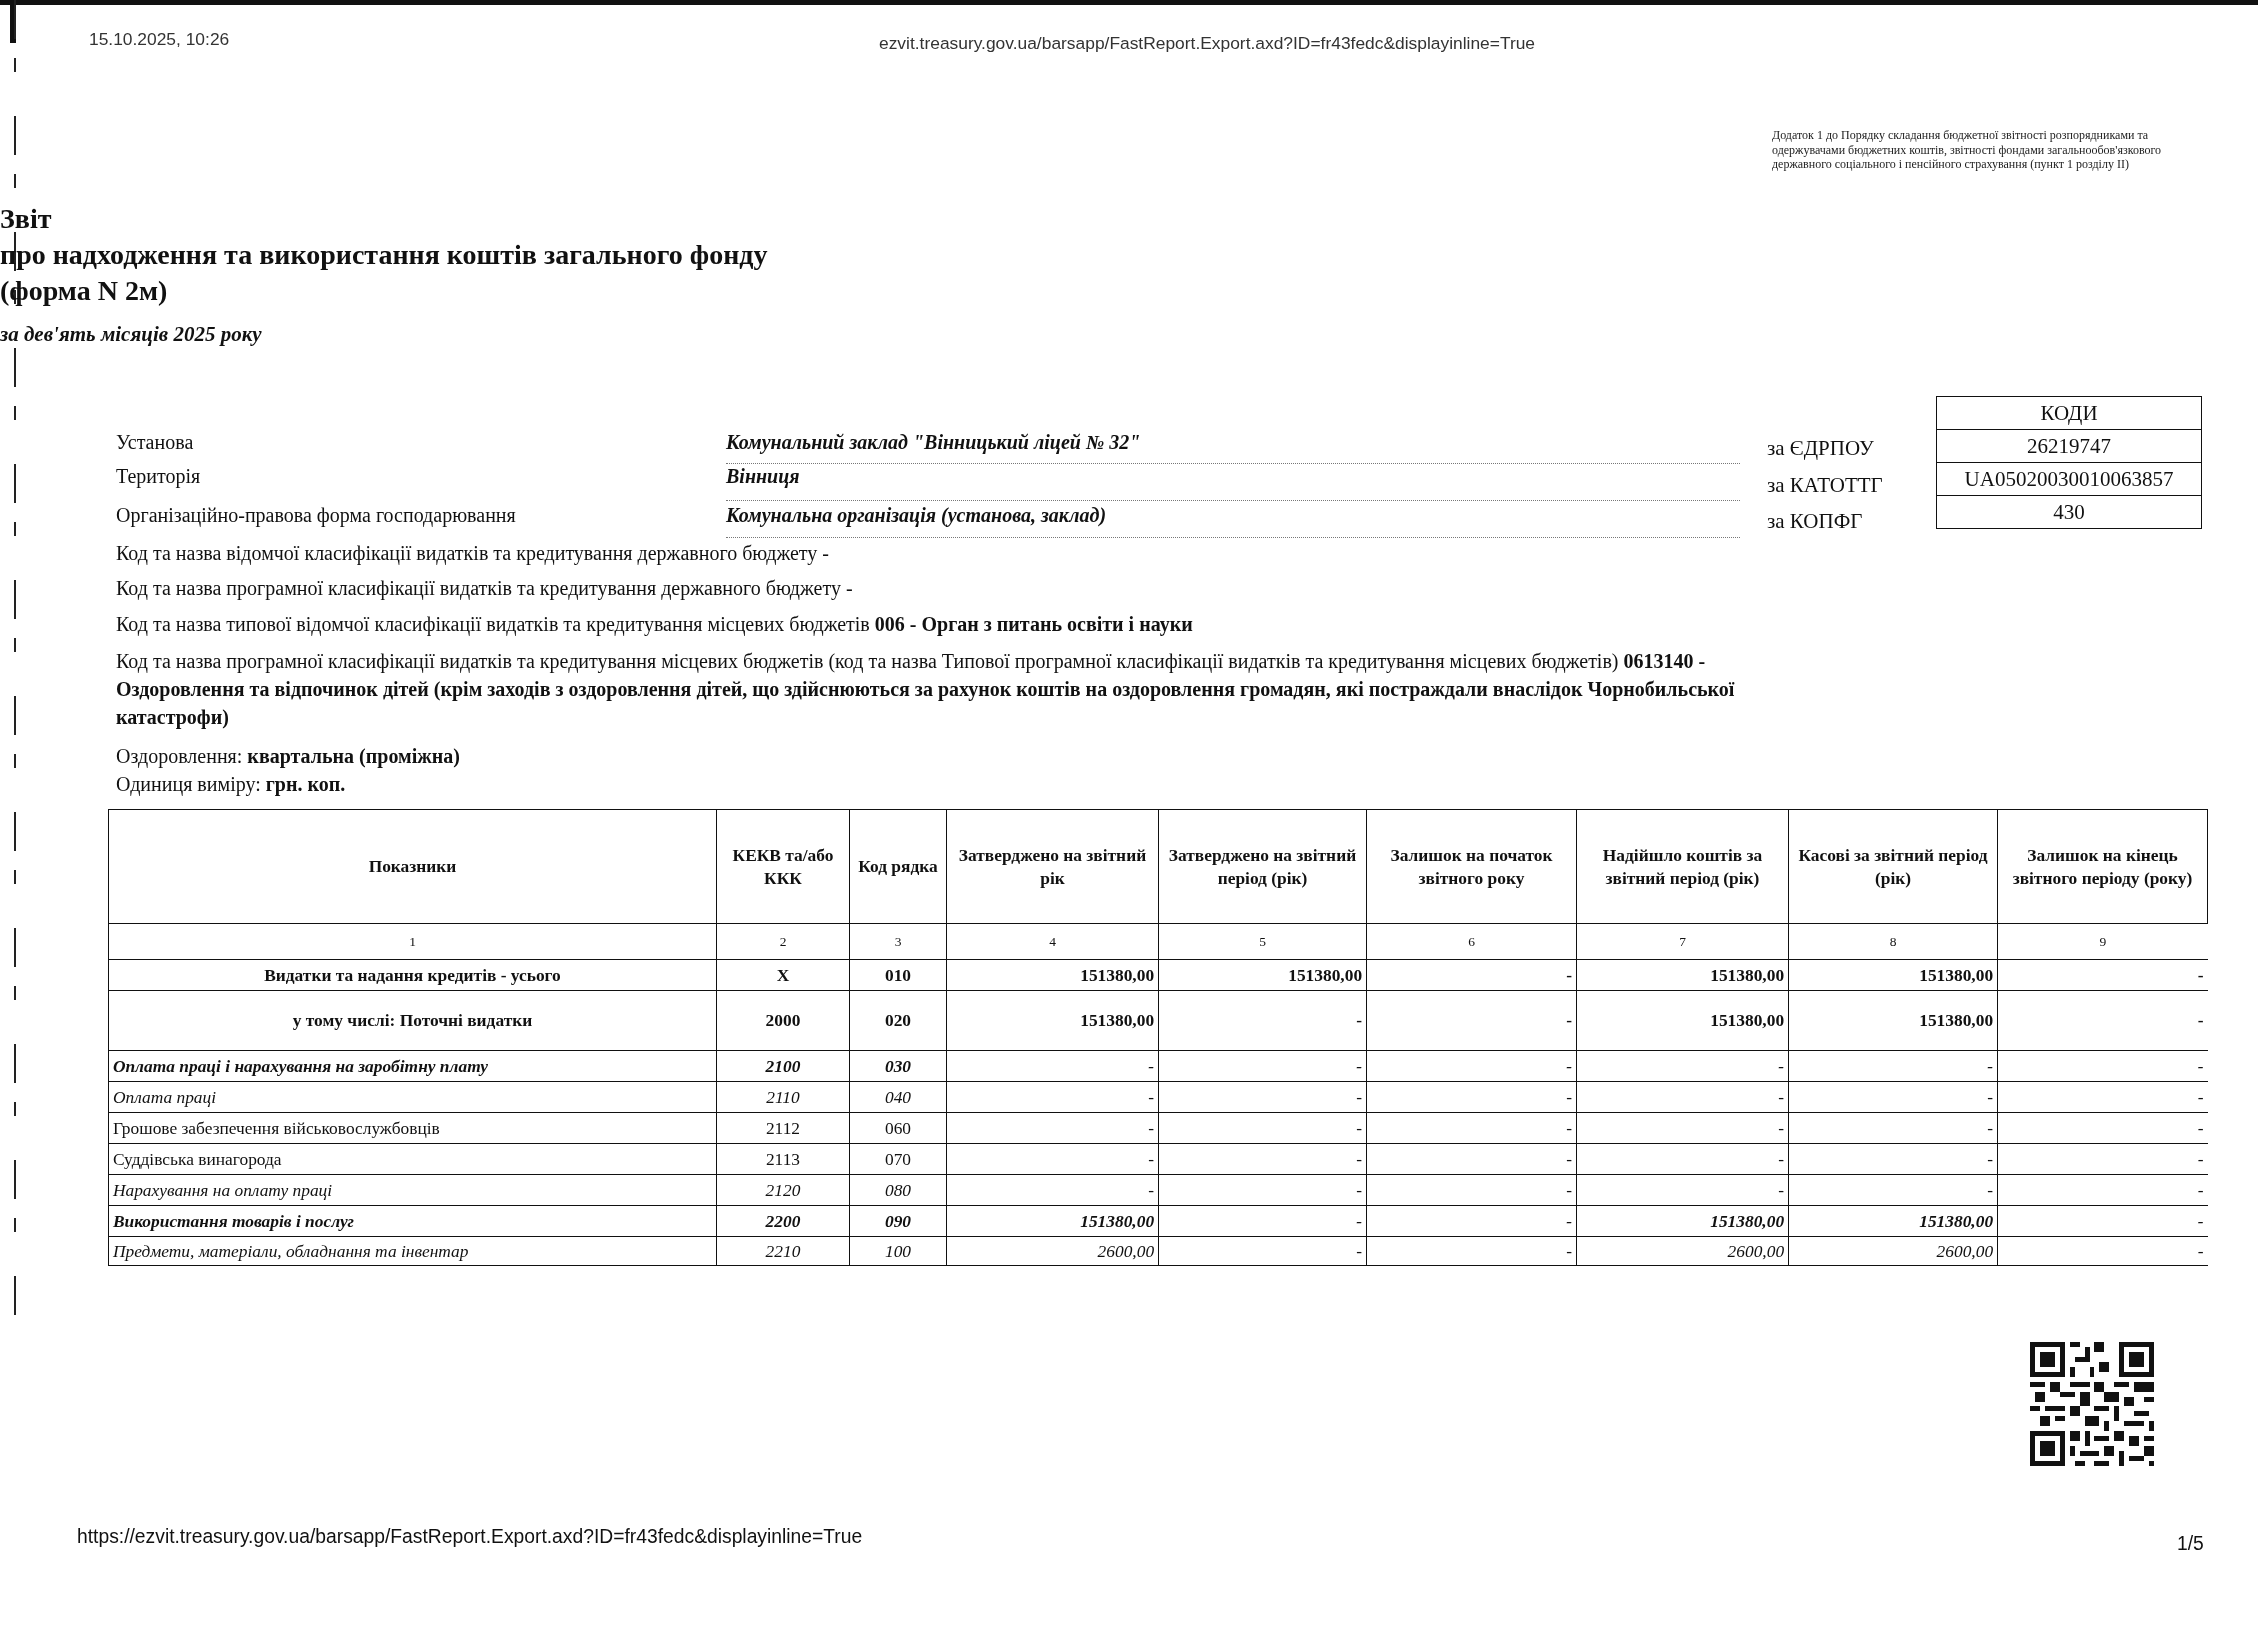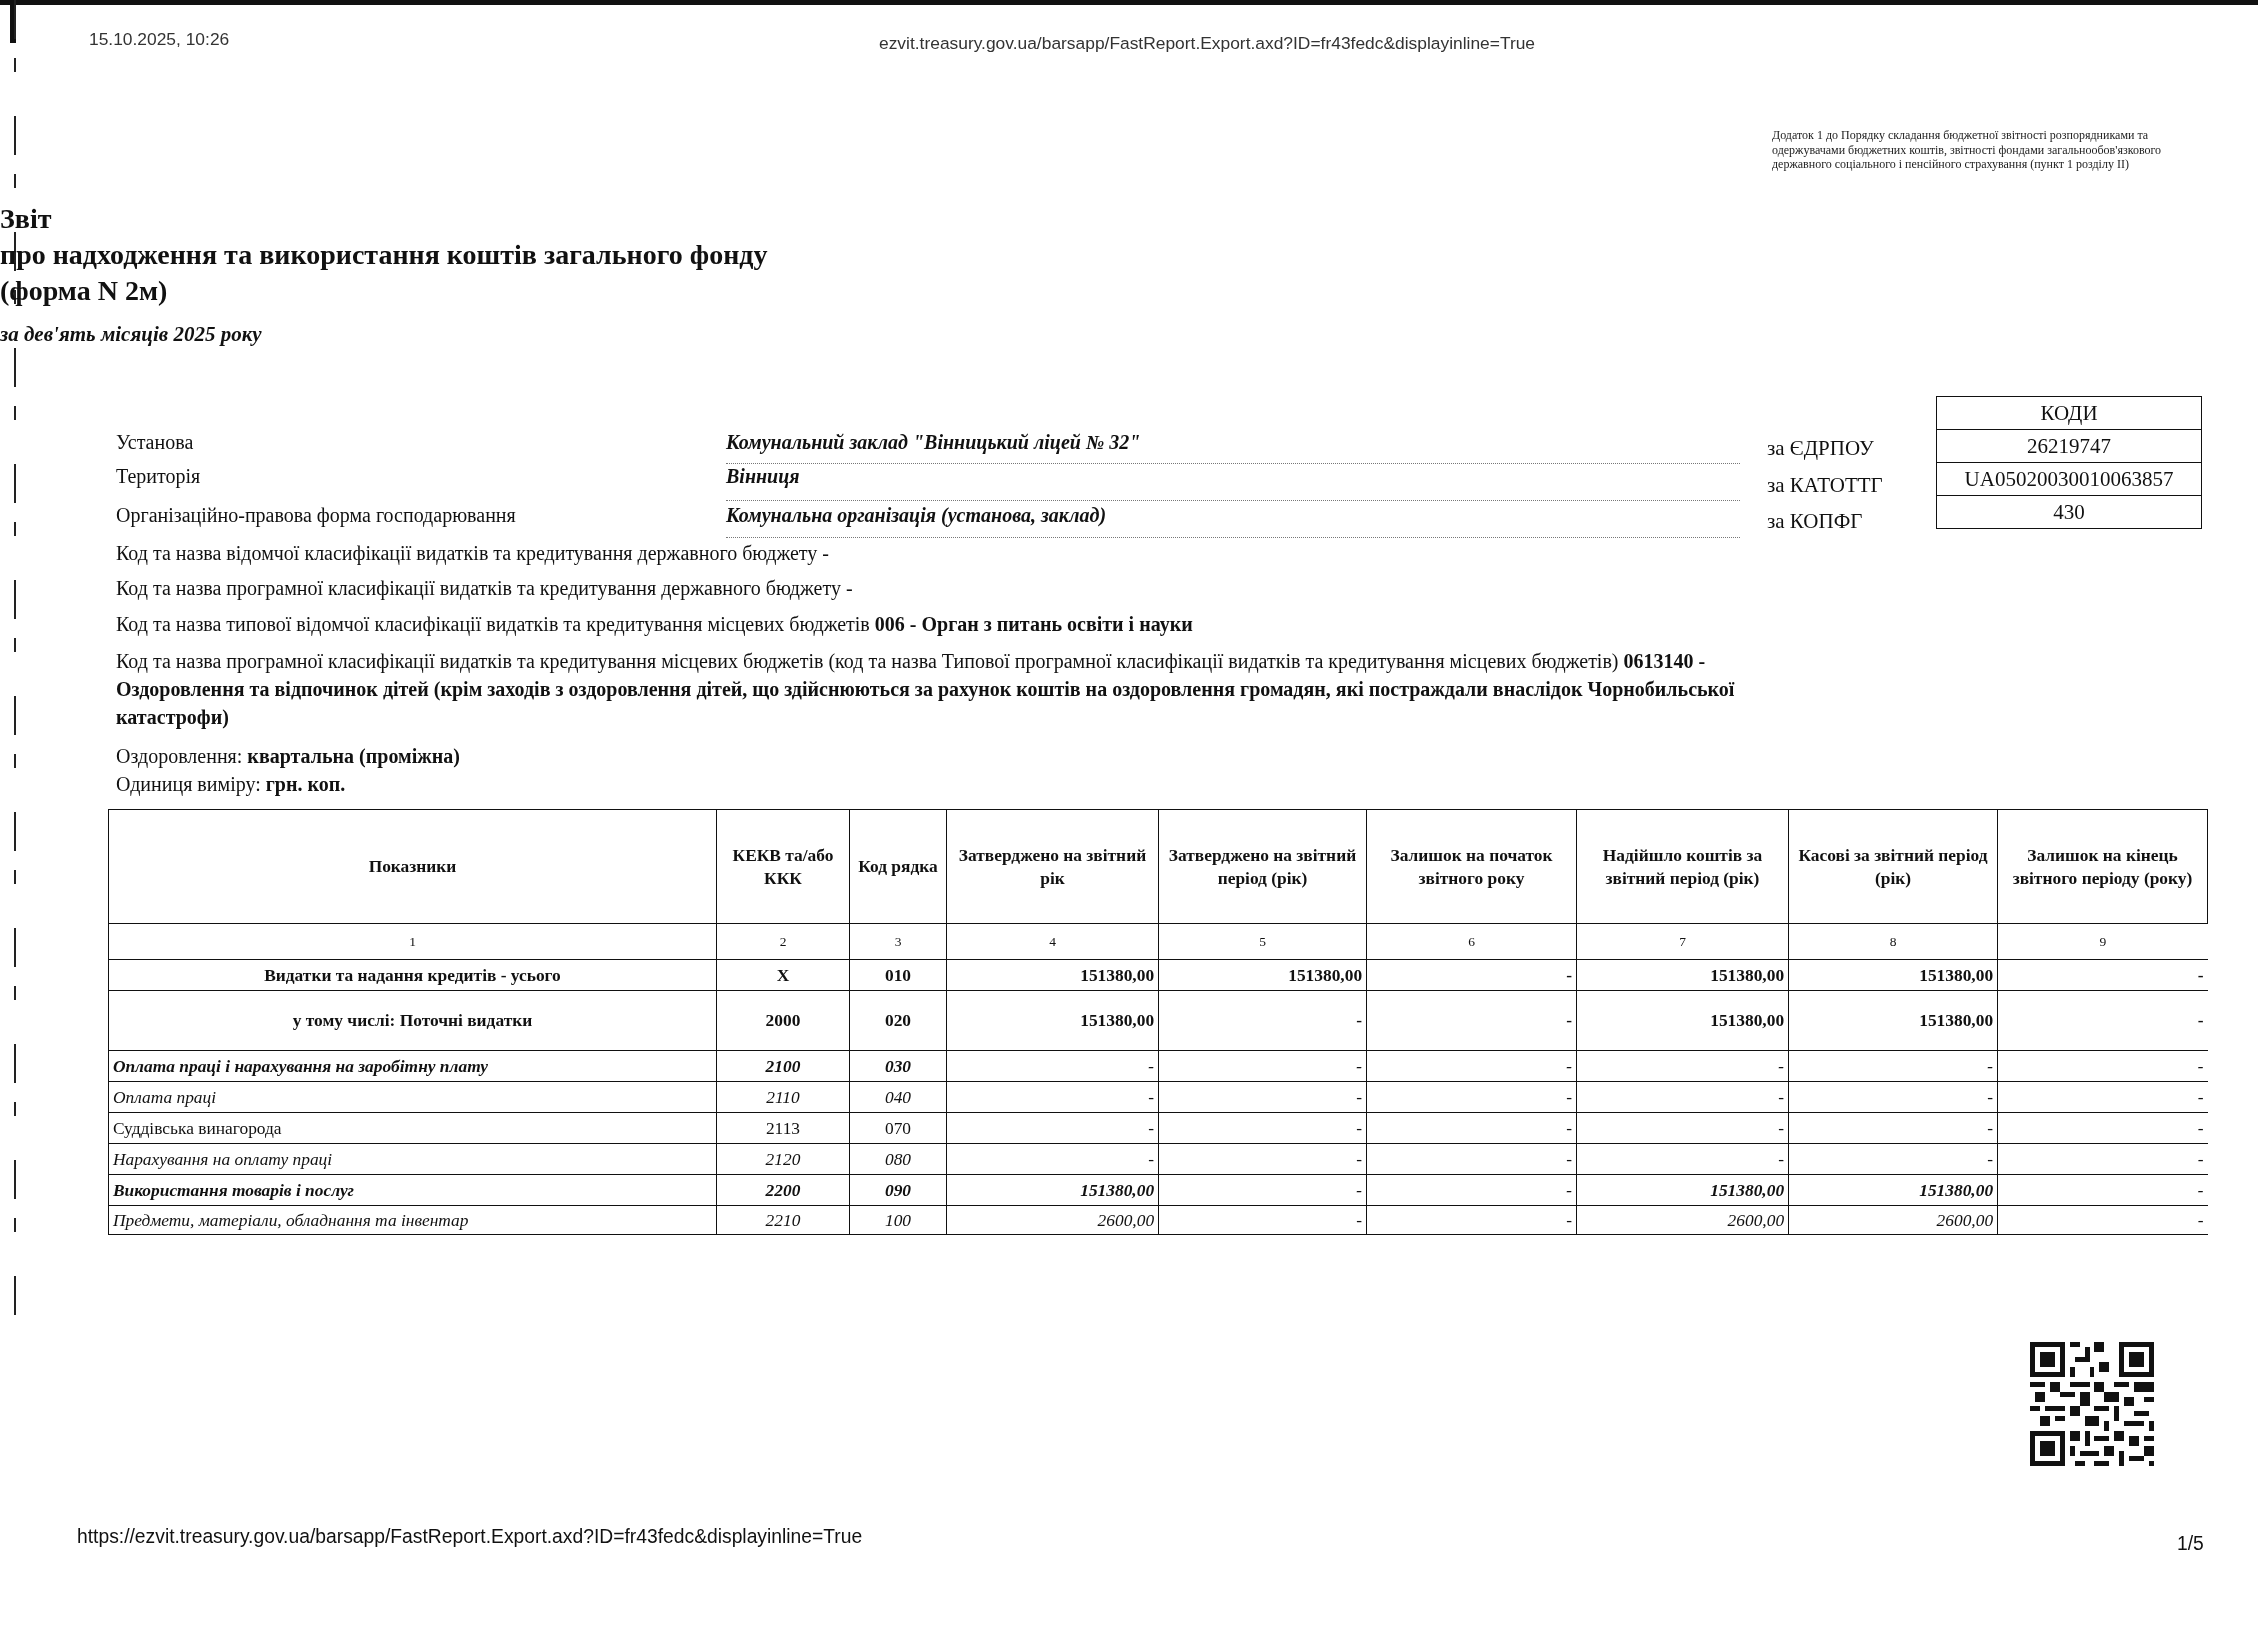--- a/index.html
+++ b/index.html
@@ -176,20 +176,31 @@
     <td class="num">-</td>
     <td class="num">-</td>
     <td class="num">-</td>
     <td class="num">-</td>
     <td class="num right-open">-</td>
   </tr>
   <tr class="italic" style="height:31px;">
     <td>Оплата праці</td>
     <td class="ctr">2110</td>
     <td class="ctr">040</td>
+    <td class="num">-</td>
+    <td class="num">-</td>
+    <td class="num">-</td>
+    <td class="num">-</td>
+    <td class="num">-</td>
+    <td class="num right-open">-</td>
+  </tr>
+  <tr class="normal" style="height:31px;">
+    <td>Грошове забезпечення військовослужбовців</td>
+    <td class="ctr">2112</td>
+    <td class="ctr">060</td>
     <td class="num">-</td>
     <td class="num">-</td>
     <td class="num">-</td>
     <td class="num">-</td>
     <td class="num">-</td>
     <td class="num right-open">-</td>
   </tr>
   <tr class="normal" style="height:31px;padding-left:32px;">
     <td>Суддівська винагорода</td>
     <td class="ctr">2113</td>

